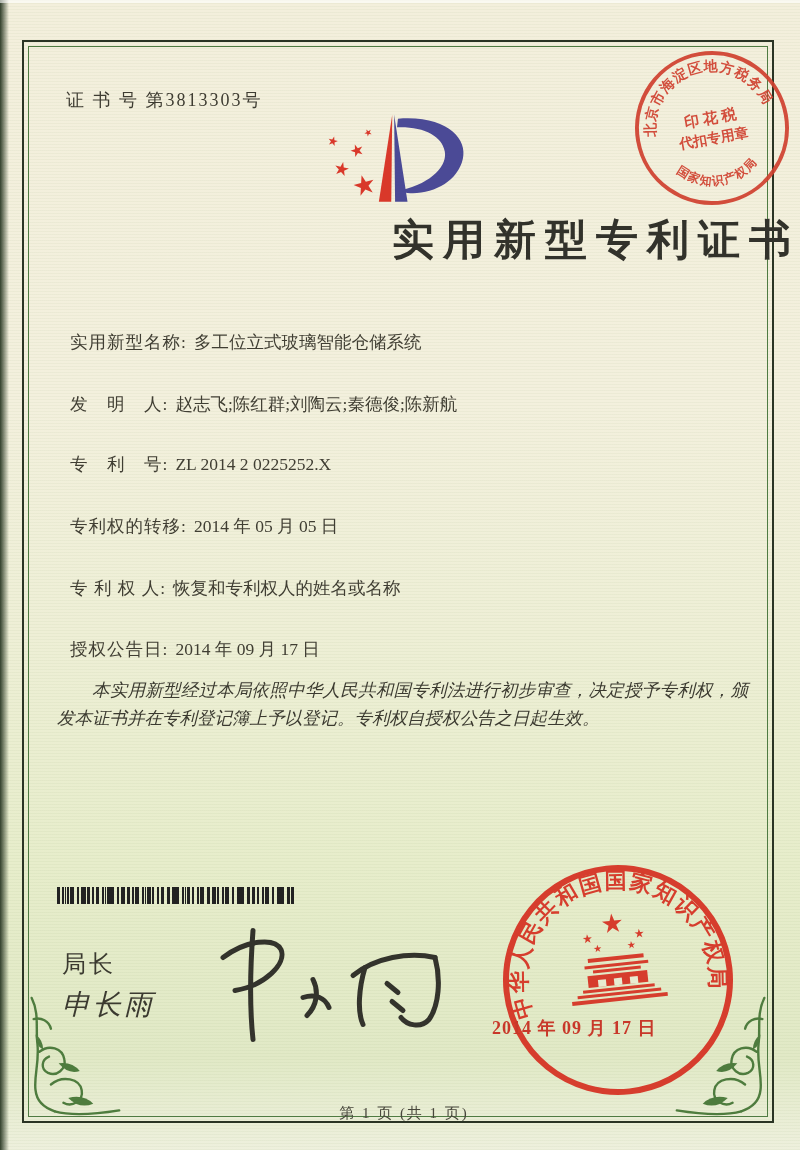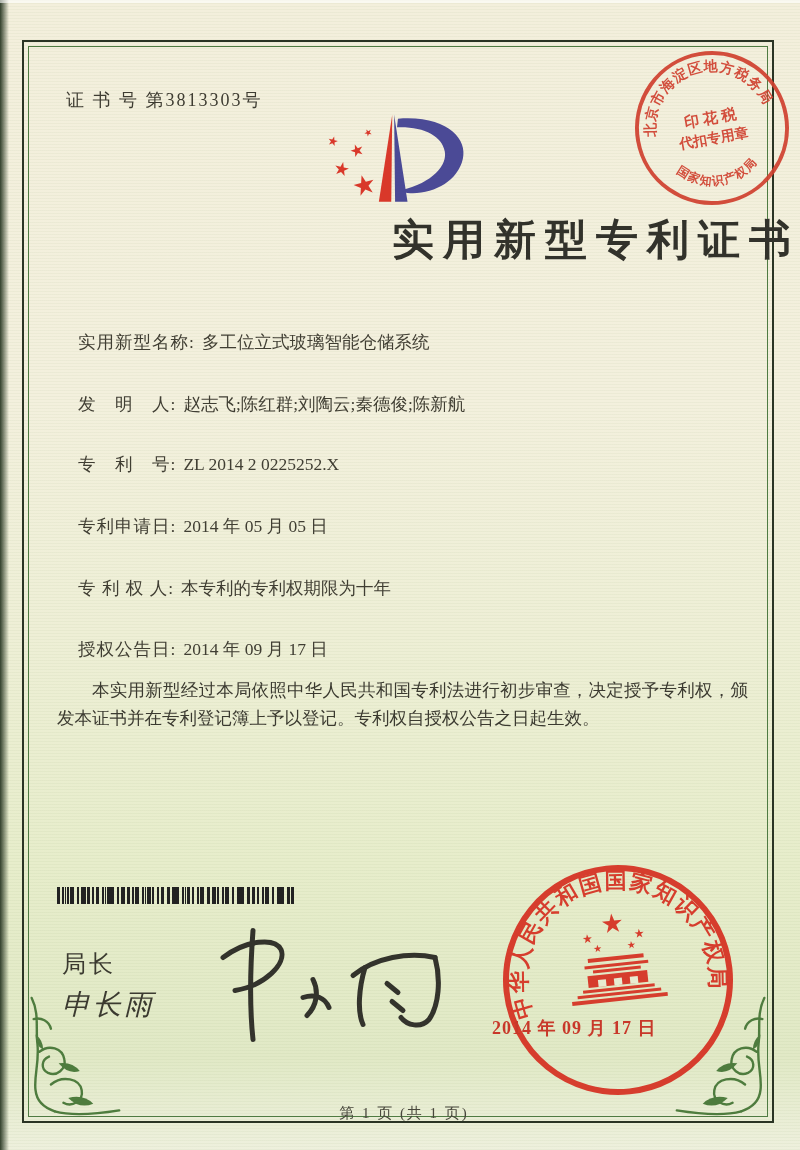--- a/index.html
+++ b/index.html
@@ -15,27 +15,27 @@
   .scan-edge-top{position:absolute;left:0;top:0;right:0;height:3px;background:rgba(255,255,255,.6);}
   .border-outer{position:absolute;left:22px;top:40px;right:26px;bottom:27px;
     border:2px solid #2a3424;}
   .border-inner{position:absolute;left:4px;top:4px;right:4px;bottom:4px;
     border:1px solid #4f7b42;}
   .cert-no{position:absolute;left:66px;top:88px;font-size:18px;letter-spacing:2px;color:#3e3c32;}
   .title{position:absolute;left:0;right:0;top:212px;text-align:right;
     font-size:42px;font-weight:700;letter-spacing:9px;color:#32322b;}
   .logo{position:absolute;left:297px;top:112px;}
   .fields{position:absolute;left:66px;top:330px;width:660px;}
-  .field-row{position:absolute;left:12px;font-size:17.5px;color:#403e33;white-space:nowrap;text-align:right;}
+  .field-row{position:absolute;left:4px;font-size:17.5px;color:#403e33;white-space:nowrap;text-align:right;}
   .field-row .lbl{letter-spacing:1px;}
   .field-row .val{margin-left:7px;}
   .r0{top:0px}.r1{top:62px}.r2{top:122px}.r3{top:184px}.r4{top:246px}.r5{top:307px}
   .body-text{position:absolute;left:57px;top:676px;width:691px;color:#3b3a30;
     font-size:17.5px;line-height:28px;text-align:justify;}
-  .body-text p{margin:0;text-indent:2em;}
+  .body-text p{margin:0;text-indent:2em;font-style:italic;}
   .barcode{position:absolute;left:57px;top:887px;width:238px;height:17px;
     background:
       repeating-linear-gradient(90deg,#222 0 2px,transparent 2px 5px),
       repeating-linear-gradient(90deg,#222 0 1px,transparent 1px 8px),
       repeating-linear-gradient(90deg,#222 0 3px,transparent 3px 13px);}
   .role{position:absolute;left:62px;top:948px;font-size:24px;letter-spacing:3px;color:#3b3a30;}
   .name{position:absolute;left:62px;top:986px;font-size:28px;letter-spacing:3px;color:#3b3a30;font-style:italic;}
   .signature{position:absolute;left:195px;top:925px;}
   .tax-stamp{position:absolute;left:627px;top:43px;opacity:.92;}
   .big-seal{position:absolute;left:498px;top:860px;opacity:.95;}
@@ -97,24 +97,24 @@
     <div class="field-row r0">
       <span class="lbl">实用新型名称:</span><span class="val">多工位立式玻璃智能仓储系统</span>
     </div>
     <div class="field-row r1">
       <span class="lbl">发　明　人:</span><span class="val">赵志飞;陈红群;刘陶云;秦德俊;陈新航</span>
     </div>
     <div class="field-row r2">
       <span class="lbl">专　利　号:</span><span class="val">ZL 2014 2 0225252.X</span>
     </div>
     <div class="field-row r3">
-      <span class="lbl">专利申请日:</span><span class="val">2014 年 05 月 05 日</span>
+      <span class="lbl">专利权的转移:</span><span class="val">2014 年 05 月 05 日</span>
     </div>
     <div class="field-row r4">
-      <span class="lbl">专 利 权 人:</span><span class="val">本专利的专利权期限为十年</span>
+      <span class="lbl">专 利 权 人:</span><span class="val">恢复和专利权人的姓名或名称</span>
     </div>
     <div class="field-row r5">
       <span class="lbl">授权公告日:</span><span class="val">2014 年 09 月 17 日</span>
     </div>
   </div>
 
   <div class="body-text">
     <p>本实用新型经过本局依照中华人民共和国专利法进行初步审查，决定授予专利权，颁发本证书并在专利登记簿上予以登记。专利权自授权公告之日起生效。</p>
   </div>
 

